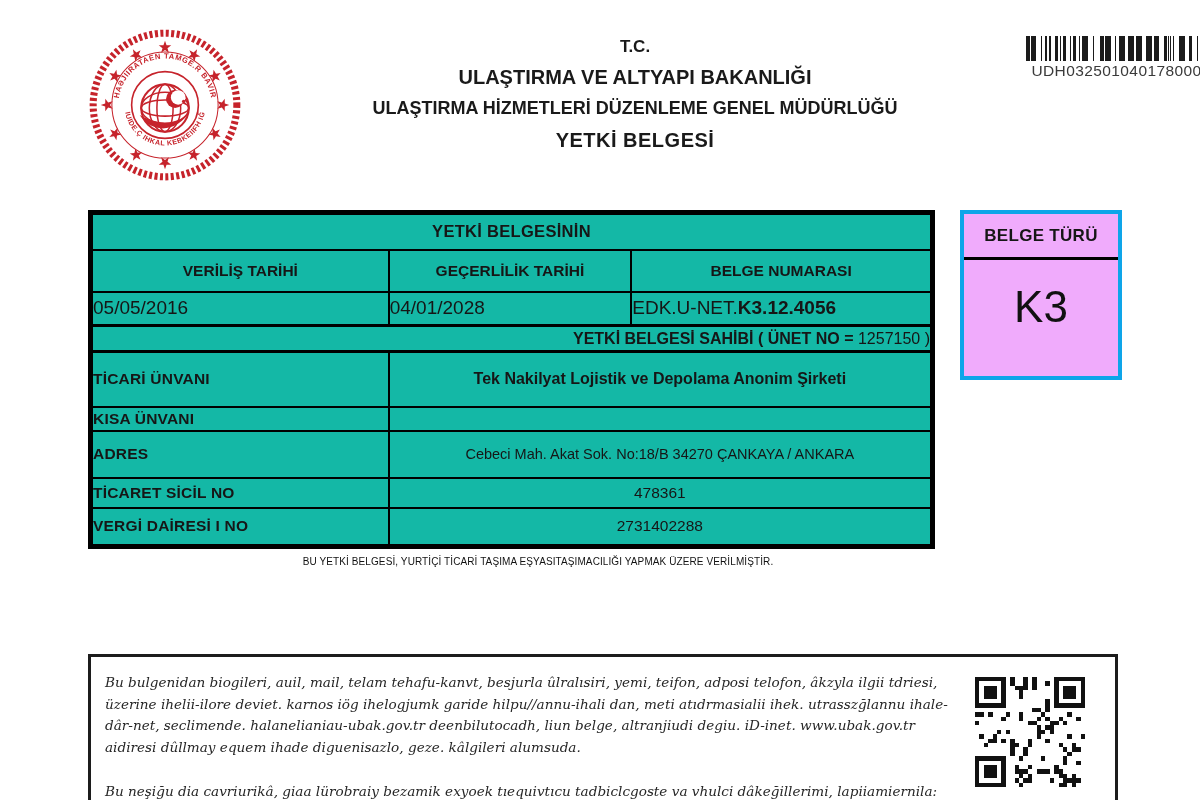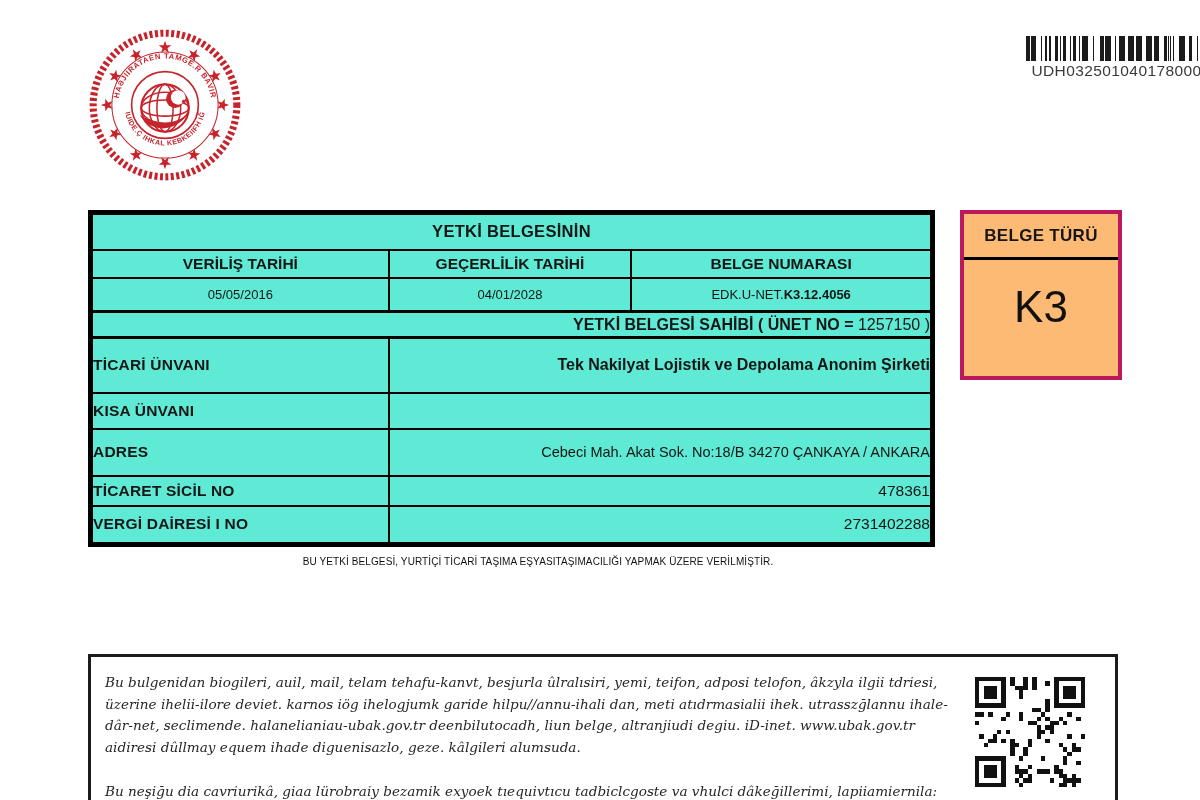--- a/index.html
+++ b/index.html
@@ -16,37 +16,37 @@
   .hdr .l3{font-size:18px;line-height:18px;margin-bottom:13px;}
   .hdr .l4{font-size:20px;line-height:20px;letter-spacing:.5px;}
 
   
   .barcode-wrap{position:absolute;left:983px;top:36px;width:190px;text-align:center;margin-left:43px;}
   #barcode-svg{display:block;width:190px;height:25px;}
   .barcode-text{margin-top:1px;font-size:15.5px;color:#3a3a3a;letter-spacing:.4px;white-space:nowrap;}
 
   
   .doc-table{position:absolute;left:88px;top:210px;width:847px;border-collapse:collapse;
-             table-layout:fixed;border:5px solid #000;background:#5eead4;}
+             table-layout:fixed;border:5px solid #000;background:#14b8a6;}
   .doc-table th,.doc-table td{border:2px solid #000;padding:0;overflow:hidden;white-space:nowrap;}
   .doc-table th{font-size:15.5px;font-weight:bold;text-align:center;}
   .r1{height:37px;} .r1 th{font-size:16.5px;letter-spacing:.3px;}
-  .r2{height:28px;}
-  .r3{height:34px;} .r3 td{text-align:center;font-size:13px;}
+  .r2{height:42px;}
+  .r3{height:34px;} .r3 td{text-align:left;font-size:19px;}
   .r4{height:26px;} .r4 td{text-align:right;font-size:16px;border-top-width:3px;border-bottom-width:3px;}
-  .r5{height:55px;} .r6{height:36px;} .r7{height:47px;} .r8{height:30px;} .r9{height:39px;}
+  .r5{height:55px;} .r6{height:24px;} .r7{height:47px;} .r8{height:30px;} .r9{height:39px;}
   .lbl{font-weight:bold;font-size:15.5px;text-align:left;padding-left:40px;letter-spacing:.2px;}
-  .val{font-size:15.5px;text-align:right;padding-left:10px;}
+  .val{font-size:15.5px;text-align:center;padding-left:10px;}
   .bold-val{font-weight:bold;font-size:16px;}
   .r7 .val{font-size:14.5px;}
   .b{font-weight:bold;}
 
   
-  .belge-box{position:absolute;left:960px;top:210px;width:162px;height:170px;border:4px solid #be185d;
-             box-sizing:border-box;background:#fdba74;}
+  .belge-box{position:absolute;left:960px;top:210px;width:162px;height:170px;border:4px solid #0ea5e9;
+             box-sizing:border-box;background:#f0abfc;}
   .belge-title{height:43px;line-height:43px;border-bottom:3px solid #000;text-align:center;
                font-weight:bold;font-size:17px;letter-spacing:.3px;}
   .belge-value{text-align:center;font-size:44px;margin-top:22px;color:#111;}
 
   
   .statement{position:absolute;left:88px;top:556px;width:900px;font-weight:normal;font-size:10px;
              letter-spacing:.1px;color:#121212;white-space:nowrap;text-align:center;}
 
   
   .footer-box{position:absolute;left:88px;top:654px;width:1030px;height:163px;border:3px solid #1c1c1c;
@@ -98,20 +98,26 @@
       <ellipse rx="15.5" ry="23.5" stroke-width="1.5"></ellipse>
       <ellipse rx="23.5" ry="8" stroke-width="1.5"></ellipse>
       <ellipse rx="23.5" ry="15.5" stroke-width="1.5"></ellipse>
       <path d="M -25 7 C -14 25 12 26 26 1 C 19 14 -3 20 -25 7 Z" fill="currentColor" stroke="none"></path>
       <circle cx="10" cy="-9" r="9" fill="currentColor" stroke="none"></circle>
       <circle cx="13" cy="-10.5" r="7.2" fill="#ffffff" stroke="none"></circle>
       <circle cx="18.5" cy="-6.5" r="1.8" fill="currentColor" stroke="none"></circle>
     </g>
   </svg>
 
+  <div class="hdr">
+    <div class="l1">T.C.</div>
+    <div class="l2">ULAŞTIRMA VE ALTYAPI BAKANLIĞI</div>
+    <div class="l3">ULAŞTIRMA HİZMETLERİ DÜZENLEME GENEL MÜDÜRLÜĞÜ</div>
+    <div class="l4">YETKİ BELGESİ</div>
+  </div>
 
   <div class="barcode-wrap">
     <svg id="barcode-svg" viewBox="0 0 190 25" preserveAspectRatio="none" fill="#1b1b1b">
         <rect x="0" y="0" width="4" height="25"></rect>
         <rect x="5" y="0" width="5" height="25"></rect>
         <rect x="15" y="0" width="1" height="25"></rect>
         <rect x="19" y="0" width="2" height="25"></rect>
         <rect x="23" y="0" width="2" height="25"></rect>
         <rect x="29" y="0" width="3" height="25"></rect>
         <rect x="34" y="0" width="1" height="25"></rect>

